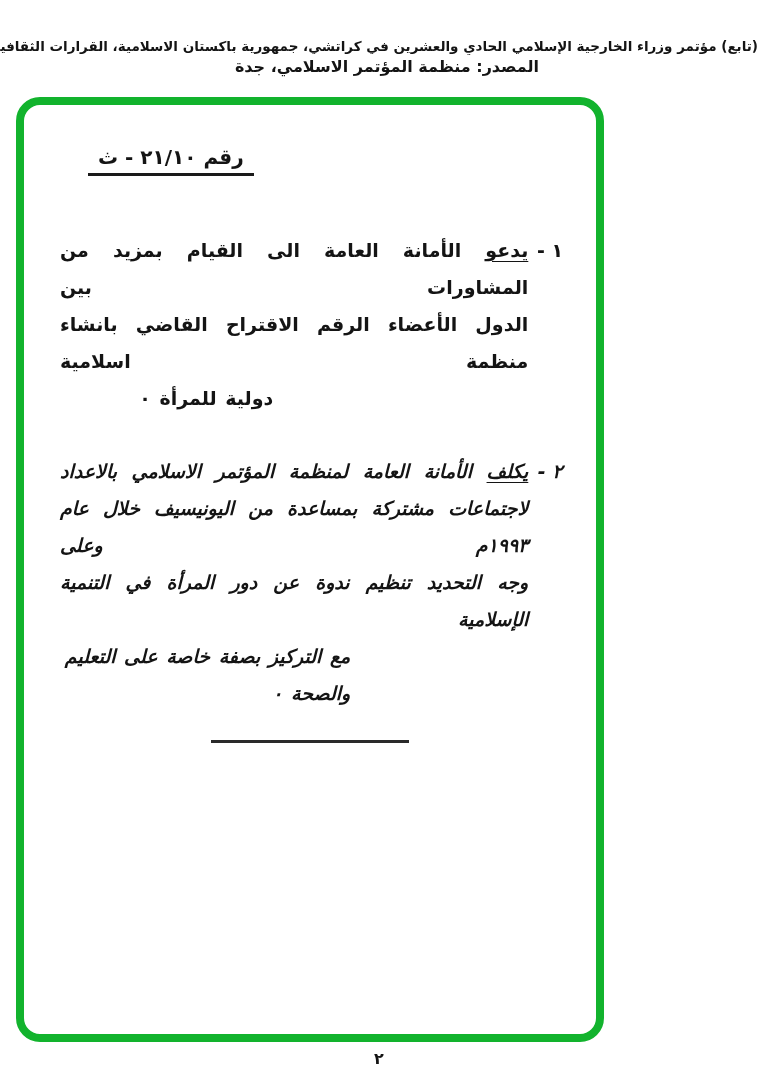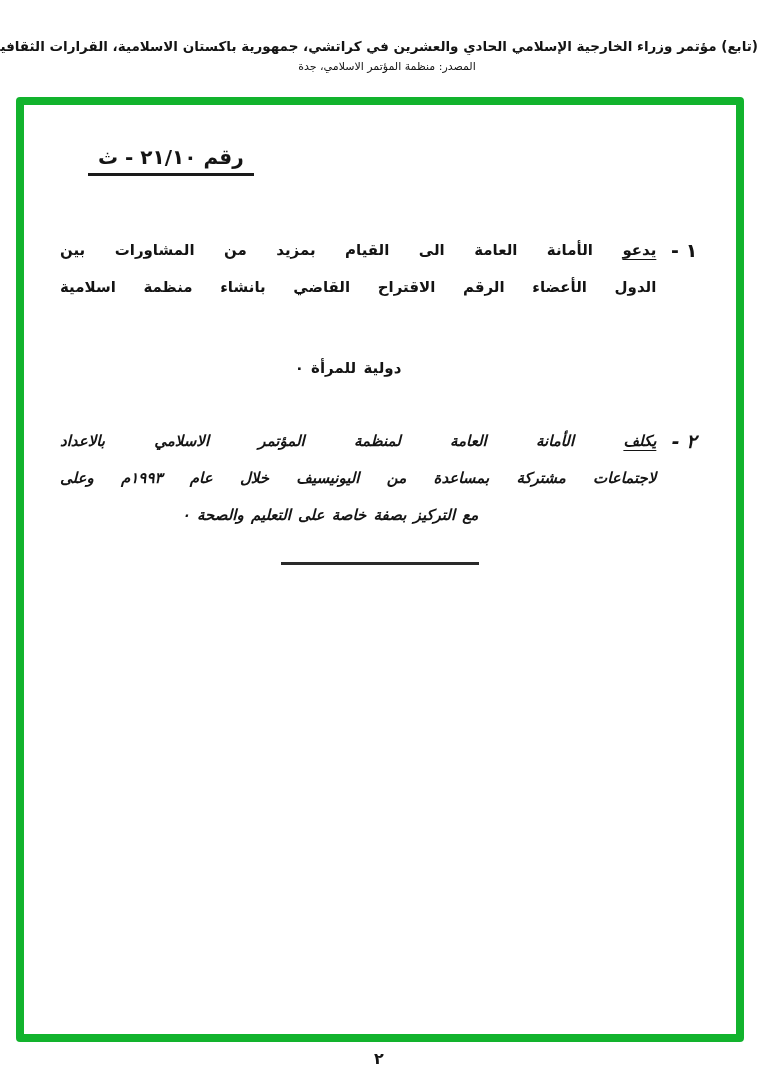--- a/index.html
+++ b/index.html
@@ -26,36 +26,36 @@
     direction: rtl;
   }
   .page-header .h-line1 {
     font-size: 13.5px;
     font-weight: bold;
     white-space: nowrap;
     letter-spacing: 0px;
     line-height: 24px;
   }
   .page-header .h-line2 {
-    font-size: 11px;
-    font-weight: normal;
+    font-size: 16px;
+    font-weight: bold;
     line-height: 18px;
     margin-left: 16px;
   }
 
   
   .green-frame {
     position: absolute;
     left: 16px;
     top: 97px;
-    width: 728px;
+    width: 588px;
     height: 945px;
     box-sizing: border-box;
     border: 8px solid #12b32d;
-    border-radius: 4px;
+    border-radius: 24px;
     background: #ffffff;
   }
 
   .frame-content {
     position: relative;
     box-sizing: border-box;
     padding: 40px 24px 0 24px;
     direction: rtl;
   }
 
@@ -82,21 +82,21 @@
     direction: ltr;
     align-items: flex-start;
   }
   .item-1 { margin-top: 56px; }
   .item-2 { margin-top: 36px; font-style: italic; }
 
   .item-text {
     width: 600px;
     margin-left: 12px;
     direction: rtl;
-    font-size: 15px;
+    font-size: 19px;
     font-weight: bold;
     line-height: 37px;
     letter-spacing: 0.5px;
   }
   .item-marker {
     width: 56px;
     direction: rtl;
     text-align: center;
     font-size: 19px;
     font-weight: bold;
@@ -109,24 +109,23 @@
     word-spacing: 2px;
   }
   .line .lead {
     text-decoration: underline;
     text-underline-offset: 4px;
   }
   .line.last-a {
     text-align: right;
     text-align-last: right;
     padding-right: 255px;
-    margin-top: 44px;
   }
   .line.last-b {
-    text-align: left;
+    text-align: right;
     text-align-last: right;
     padding-right: 178px;
   }
 
   
   .divider {
     width: 198px;
     height: 0;
     border-top: 3px solid #2a2a2a;
     margin: 28px auto 0 auto;
@@ -165,20 +164,21 @@
         <div class="line">الدول الأعضاء الرقم الاقتراح القاضي بانشاء منظمة اسلامية</div>
         <div class="line last-a">دولية للمرأة ٠</div>
       </div>
       <div class="item-marker">١ -</div>
     </div>
 
     <div class="item item-2">
       <div class="item-text">
         <div class="line"><span class="lead">يكلف</span> <span>الأمانة العامة لمنظمة المؤتمر الاسلامي بالاعداد</span></div>
         <div class="line">لاجتماعات مشتركة بمساعدة من اليونيسيف خلال عام ١٩٩٣م وعلى</div>
+        <div class="line">وجه التحديد تنظيم ندوة عن دور المرأة في التنمية الإسلامية</div>
         <div class="line last-b">مع التركيز بصفة خاصة على التعليم والصحة ٠</div>
       </div>
       <div class="item-marker">٢ -</div>
     </div>
 
     <div class="divider"></div>
 
   </div>
 </div>
 

